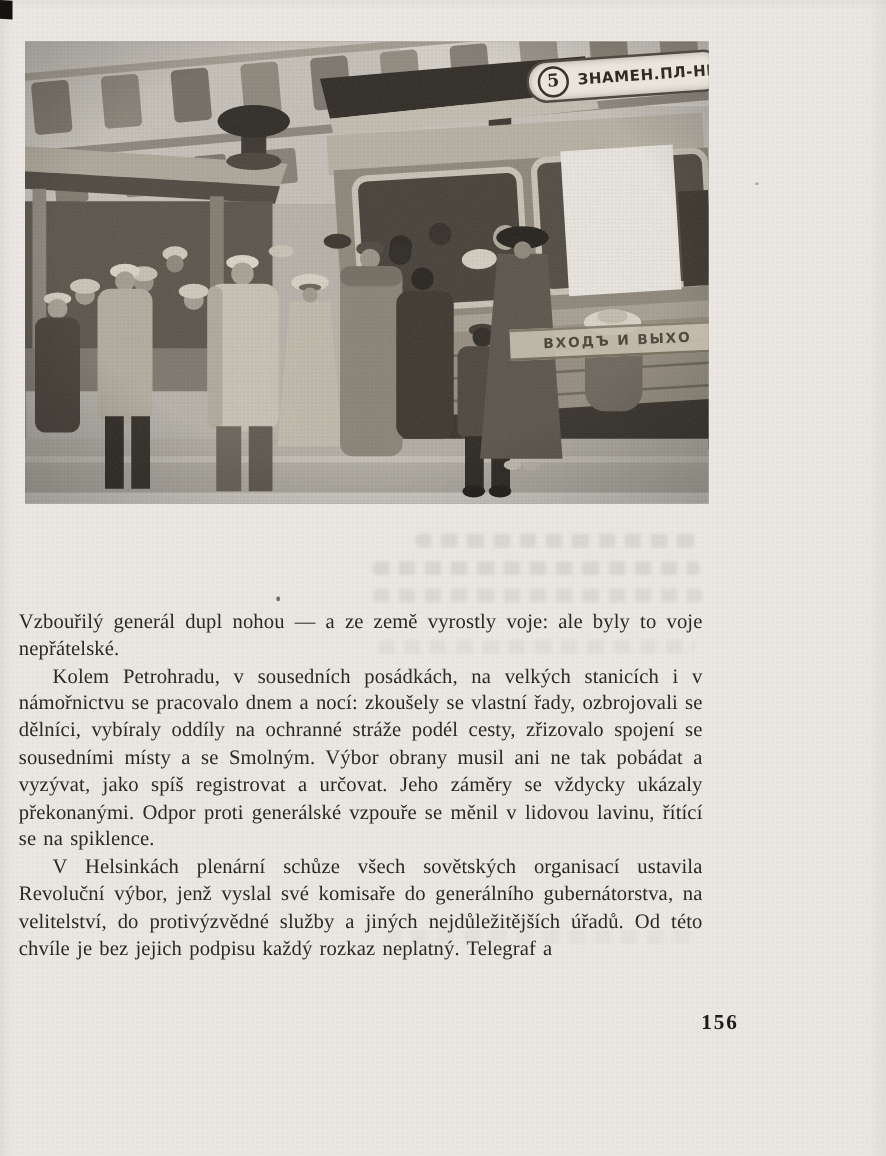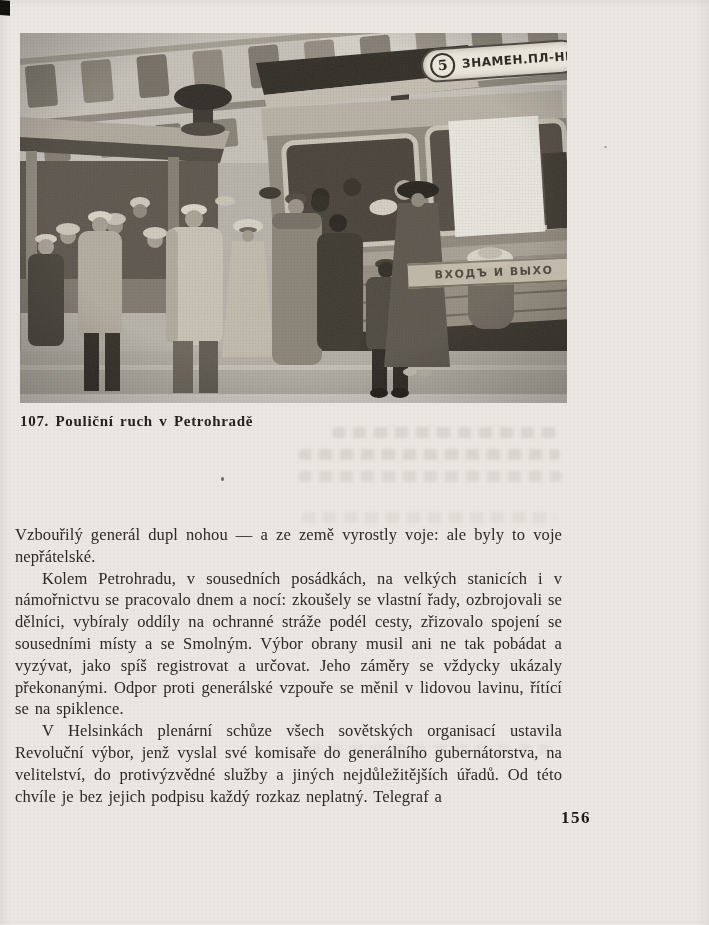--- a/index.html
+++ b/index.html
@@ -64,21 +64,21 @@
     font:bold 15px/1.2 "Liberation Serif","DejaVu Serif",serif;
     letter-spacing:.7px;color:#242220;word-spacing:2px;
   }
   .ghost{position:absolute;height:11px;border-radius:5px;opacity:.5;
     background:repeating-linear-gradient(90deg, rgba(125,118,105,.30) 0 13px, rgba(125,118,105,.02) 13px 21px);
     filter:blur(1.4px);
   }
   .body-text{
     position:absolute;left:15px;top:486px;width:547px;
     font-size:16.5px;line-height:21.8px;
-    text-align:justify;word-spacing:1.5px;letter-spacing:.1px;margin-top:38px;
+    text-align:justify;word-spacing:1.5px;letter-spacing:.1px;
   }
   .body-text p{margin:0;}
   .body-text p.indent{text-indent:27px;}
   .page-number{
     position:absolute;left:561px;top:809px;
     font:bold 17px/1 "Liberation Serif","DejaVu Serif",serif;
     letter-spacing:1.5px;color:#1d1b18;
   }
 </style>
 </head>
@@ -240,21 +240,20 @@
       <rect x="0" y="0" width="547" height="370" fill="url(#vig)"></rect>
     </svg>
 
     <div class="route-sign">
       <span class="route-number">5</span>
       <span class="route-dest">ЗНАМЕН.ПЛ-НЕВ</span>
     </div>
     <div class="side-sign">ВХОДЪ И ВЫХО</div>
   </div>
 
-  <div class="caption">107. Pouliční ruch v Petrohradě</div>
 
   <div class="ghost" style="left:332px;top:427px;width:226px;"></div>
   <div class="ghost" style="left:298px;top:449px;width:262px;"></div>
   <div class="ghost" style="left:298px;top:471px;width:264px;opacity:.42;"></div>
   <div class="ghost" style="left:302px;top:512px;width:254px;opacity:.28;"></div>
   <div class="ghost" style="left:308px;top:744px;width:246px;opacity:.18;"></div>
 
   <div class="speck" style="left:221px;top:477px;width:3px;height:4px;"></div>
   <div class="speck" style="left:604px;top:146px;width:3px;height:2px;opacity:.5;"></div>
 

